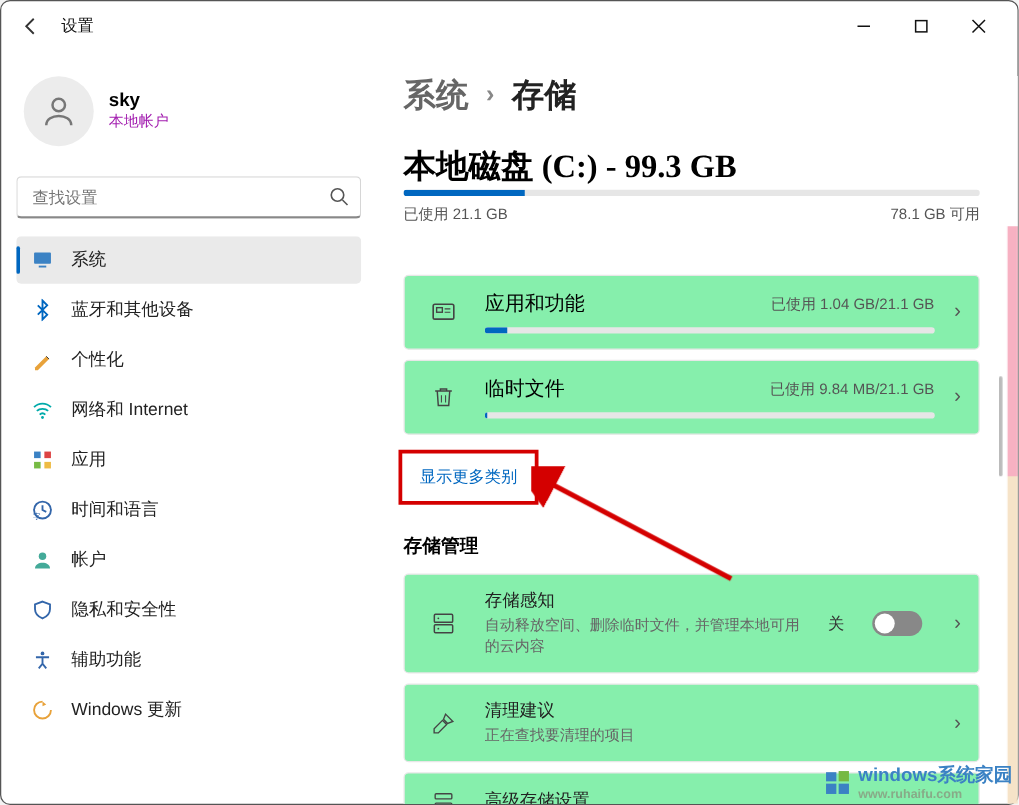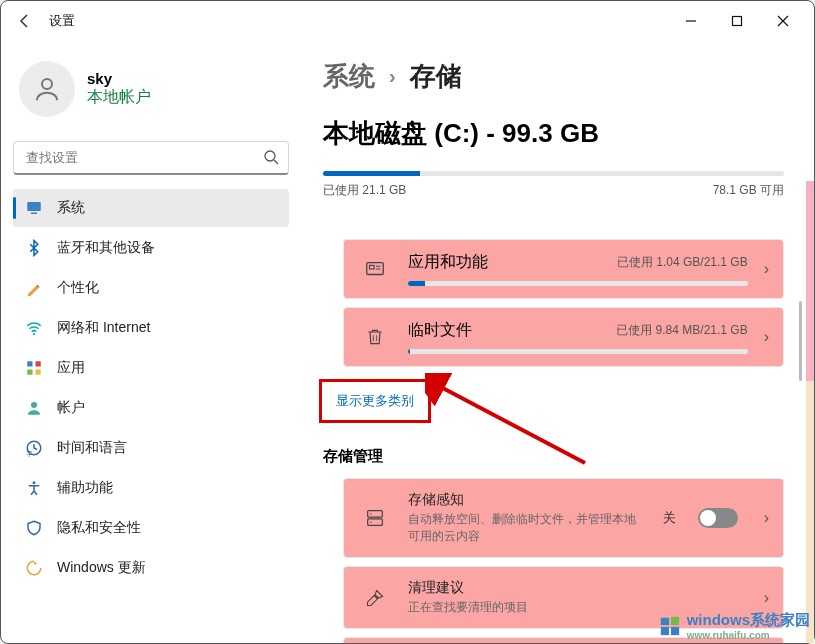--- a/index.html
+++ b/index.html
@@ -9,38 +9,38 @@
   .back-btn { width: 32px; height: 32px; display: flex; align-items: center; justify-content: center; color: #333; }
   .titlebar-title { font-size: 13px; margin-left: 8px; color: #111; }
   .win-controls { margin-left: auto; display: flex; gap: 0; }
   .win-btn { width: 46px; height: 32px; display: flex; align-items: center; justify-content: center; color: #111; }
   .content { flex: 1; display: flex; overflow: hidden; }
   .sidebar { width: 300px; padding: 12px 12px 12px 12px; display: flex; flex-direction: column; gap: 6px; }
   .profile { display: flex; align-items: center; gap: 12px; padding: 8px 6px 18px 6px;}
   .avatar { width: 56px; height: 56px; background: #ececec; border-radius: 50%; display: flex; align-items: center; justify-content: center; color: #777; }
   .avatar svg { width: 30px; height: 30px; }
   .profile-text .name { font-weight: 600; font-size: 15px; }
-  .profile-text .sub { font-size: 16px; color: #15803d; }
+  .profile-text .sub { font-size: 12px; color: #a21caf; }
   .search { position: relative; margin-bottom: 8px; }
   .search input { width: 100%; height: 34px; background: #fff; border: 1px solid #d6d6d6; border-bottom: 2px solid #888; border-radius: 4px; padding: 0 37px 0 12px; font-size: 13px; outline: none; }
   .search .icon { position: absolute; right: 10px; top: 8px; color: #555; pointer-events:none;}
   .nav { display: flex; flex-direction: column; gap: 2px; overflow-y: auto; }
   .nav-item { display: flex; align-items: center; gap: 14px; height: 38px; padding: 0 12px; border-radius: 4px; font-size: 14px; color: #222; cursor: pointer; position: relative; }
   .nav-item.active { background: #eaeaea; }
   .nav-item.active::before { content: ""; position: absolute; left: 0; top: 8px; bottom: 8px; width: 3px; background: #0067c0; border-radius: 2px; }
   .nav-icon { width: 18px; height: 18px; display: flex; align-items: center; justify-content: center; }
   .main { flex: 1; padding: 18px 30px 0 22px; overflow-y: auto; }
   .breadcrumb { display: flex; align-items: center; gap: 14px; font-size: 26px; font-weight: 600; color: #222; margin-bottom: 22px; }
   .breadcrumb .crumb-link { color: #666; font-weight: 600; }
   .breadcrumb .sep { color: #888; font-size: 20px; }
-  h2.disk-title { font-size: 26px; font-weight: 600; margin-bottom: 20px; }
+  h2.disk-title { font-size: 26px; font-weight: 600; margin-bottom: 1px; font-family: Liberation Serif, serif; }
   .bar { height: 5px; background: #e6e6e6; border-radius: 3px; overflow: hidden; margin-bottom: 6px; }
   .bar-fill { height: 100%; background: #0067c0; }
   .bar-caption { display: flex; justify-content: space-between; font-size: 12px; color: #555; margin-bottom: 40px; }
-  .card { background: #fca5a5; border: 1px solid #e7e7e7; border-radius: 4px; padding: 12px 14px; display: flex; align-items: center; gap: 16px; margin-bottom: 8px; margin-left: 20px; }
+  .card { background: #86efac; border: 1px solid #e7e7e7; border-radius: 4px; padding: 12px 14px; display: flex; align-items: center; gap: 16px; margin-bottom: 8px; }
   .card .icon-box { width: 34px; display: flex; align-items: center; justify-content: center; color: #444; }
   .card .midcol { flex: 1; }
   .card .midcol .title { font-size: 14px; color: #222; }
   .card .midcol .sub { font-size: 12px; color: #666; margin-top: 2px; }
   .card .right-caption { font-size: 12px; color: #555; }
   .card .chev { color: #555; }
   .card .mini-bar { height: 5px; background: #e6e6e6; border-radius: 3px; overflow: hidden; margin-top: 8px; width: 100%; }
   .card .mini-bar-fill { height: 100%; background: #0067c0; }
   .linklike { color: #0067c0; font-size: 13px; padding: 6px 2px; display: inline-block; margin: 6px 0 16px 0;}
   .redbox { border: 3px solid #d40000; display:inline-block; padding: 4px 12px; margin: 4px 0 14px -4px;}
@@ -153,52 +153,52 @@
                 <rect x="14" y="3" width="7" height="7" fill="#d44"></rect>
                 <rect x="3" y="14" width="7" height="7" fill="#7b4"></rect>
                 <rect x="14" y="14" width="7" height="7" fill="#eb4"></rect>
               </svg>
             </span>
             <span>应用</span>
           </div>
           <div class="nav-item">
             <span class="nav-icon">
               <svg width="18" height="18" viewBox="0 0 24 24">
-                <circle cx="12" cy="8" r="4" fill="#4a9"></circle>
-                <path d="M4 21c0-4 4-6 8-6s8 2 8 6" fill="#4a9"></path>
-              </svg>
-            </span>
-            <span>帐户</span>
-          </div>
-          <div class="nav-item">
-            <span class="nav-icon">
-              <svg width="18" height="18" viewBox="0 0 24 24">
                 <circle cx="12" cy="12" r="9" fill="none" stroke="#36a" stroke-width="2"></circle>
                 <path d="M12 7v5l4 2" stroke="#36a" stroke-width="2" fill="none"></path>
                 <text x="2" y="22" font-size="8" fill="#36a">字</text>
               </svg>
             </span>
             <span>时间和语言</span>
           </div>
           <div class="nav-item">
             <span class="nav-icon">
               <svg width="18" height="18" viewBox="0 0 24 24">
+                <circle cx="12" cy="8" r="4" fill="#4a9"></circle>
+                <path d="M4 21c0-4 4-6 8-6s8 2 8 6" fill="#4a9"></path>
+              </svg>
+            </span>
+            <span>帐户</span>
+          </div>
+          <div class="nav-item">
+            <span class="nav-icon">
+              <svg width="18" height="18" viewBox="0 0 24 24">
+                <path d="M12 3l8 3v5c0 5-3 8-8 10-5-2-8-5-8-10V6l8-3z" fill="none" stroke="#36a" stroke-width="2"></path>
+              </svg>
+            </span>
+            <span>隐私和安全性</span>
+          </div>
+          <div class="nav-item">
+            <span class="nav-icon">
+              <svg width="18" height="18" viewBox="0 0 24 24">
                 <circle cx="12" cy="5" r="2" fill="#36a"></circle>
                 <path d="M5 9h14M12 9v7m-4 5 4-5 4 5" stroke="#36a" stroke-width="2" fill="none"></path>
               </svg>
             </span>
             <span>辅助功能</span>
-          </div>
-          <div class="nav-item">
-            <span class="nav-icon">
-              <svg width="18" height="18" viewBox="0 0 24 24">
-                <path d="M12 3l8 3v5c0 5-3 8-8 10-5-2-8-5-8-10V6l8-3z" fill="none" stroke="#36a" stroke-width="2"></path>
-              </svg>
-            </span>
-            <span>隐私和安全性</span>
           </div>
           <div class="nav-item">
             <span class="nav-icon">
               <svg width="18" height="18" viewBox="0 0 24 24">
                 <path d="M12 3a9 9 0 1 0 9 9" fill="none" stroke="#e8a23a" stroke-width="2"></path>
                 <path d="M12 3v5l4-2" fill="#e8a23a"></path>
               </svg>
             </span>
             <span>Windows 更新</span>
           </div>

